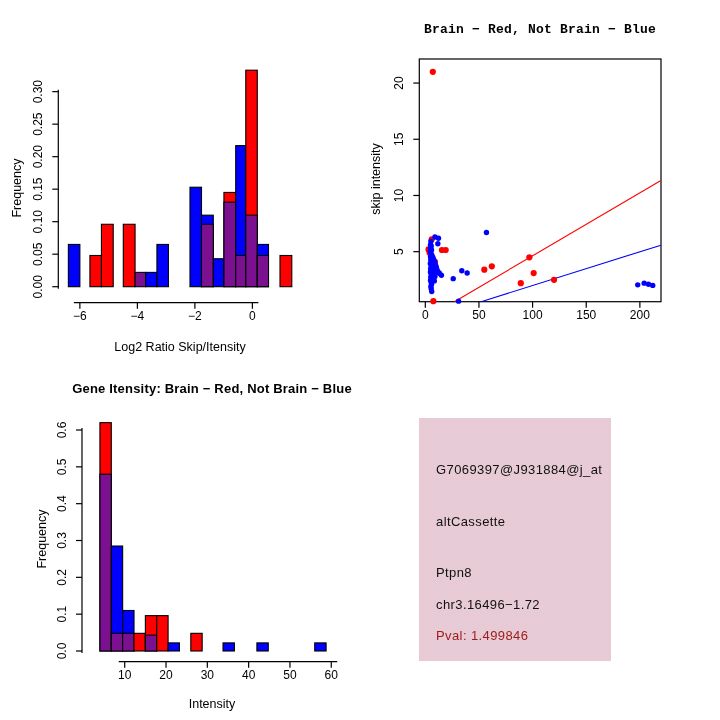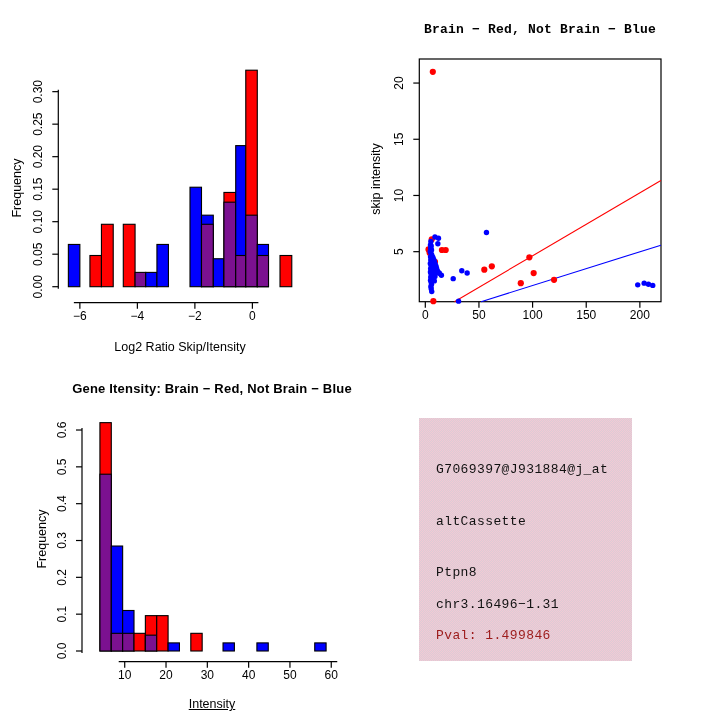--- a/index.html
+++ b/index.html
@@ -10,24 +10,24 @@
   #panel-scatter{left:360px;top:0;}
   #panel-gene{left:0;top:360px;margin-left:32px;}
   #panel-info{left:360px;top:360px;}
   .panel svg{position:absolute;left:0;top:0;}
   .ptitle{position:absolute;left:0;width:360px;text-align:center;
           font-size:13px;font-weight:bold;letter-spacing:0.2px;}
   .xlab{position:absolute;left:0;width:360px;text-align:center;font-size:12.5px;}
   .ylab{position:absolute;width:160px;text-align:center;font-size:12.5px;
         transform:rotate(-90deg);}
   svg text{font-family:"Liberation Sans", sans-serif;font-size:12px;fill:#000;}
-  .infobox{position:absolute;left:59px;top:58px;width:213px;height:243px;
+  .infobox{position:absolute;left:59px;top:58px;width:192px;height:243px;
            background-color:#e9c7d2;
            background-image:conic-gradient(#f2c9d4 25%, #dcccd6 25% 50%, #f2c9d4 50% 75%, #dcccd6 75%);
-           background-size:2px 2px;font-family:Liberation Mono, monospace;}
+           background-size:2px 2px;}
   .infoline{position:absolute;left:17px;font-size:13px;letter-spacing:0.4px;color:#111;white-space:nowrap;}
   .il-1{top:44px;}
   .il-2{top:96px;}
   .il-3{top:147px;}
   .il-4{top:179px;}
   .il-5{top:210px;}
 </style>
 </head>
 <body>
 
@@ -224,27 +224,27 @@
         <rect x="102.00826183666985" y="273.32101910828027" width="11.3600254210359" height="17.678980891719732" fill="#ff0000" stroke="#000" stroke-width="1.1"></rect>
         <rect x="113.36828725770575" y="255.6420382165605" width="11.3600254210359" height="35.35796178343949" fill="#ff0000" stroke="#000" stroke-width="1.1"></rect>
         <rect x="113.36828725770575" y="275.1625796178344" width="11.3600254210359" height="15.83742038216559" fill="#7b1190" stroke="#000" stroke-width="1.1"></rect>
         <rect x="124.72831267874164" y="255.6420382165605" width="11.360025421035914" height="35.35796178343949" fill="#ff0000" stroke="#000" stroke-width="1.1"></rect>
         <rect x="136.08833809977756" y="282.8971337579618" width="11.360025421035914" height="8.102866242038203" fill="#0000ff" stroke="#000" stroke-width="1.1"></rect>
         <rect x="158.8083889418494" y="273.32101910828027" width="11.360025421035886" height="17.678980891719732" fill="#ff0000" stroke="#000" stroke-width="1.1"></rect>
         <rect x="191.02955195424212" y="282.8971337579618" width="11.360025421035914" height="8.102866242038203" fill="#0000ff" stroke="#000" stroke-width="1.1"></rect>
         <rect x="224.90308230060376" y="282.8971337579618" width="11.360025421035914" height="8.102866242038203" fill="#0000ff" stroke="#000" stroke-width="1.1"></rect>
         <rect x="282.73593898951384" y="282.8971337579618" width="11.360025421035914" height="8.102866242038203" fill="#0000ff" stroke="#000" stroke-width="1.1"></rect>
       </svg>
-    <div class="xlab" style="top:337px;text-decoration:underline;">Intensity</div>
+    <div class="xlab" style="top:337px;">Intensity</div>
     <div class="ylab" style="left:-70px;top:172px;">Frequency</div>
   </div>
 
   <div class="panel" id="panel-info">
     <div class="infobox">
       <div class="infoline il-1">G7069397@J931884@j_at</div>
       <div class="infoline il-2">altCassette</div>
       <div class="infoline il-3">Ptpn8</div>
-      <div class="infoline il-4">chr3.16496−1.31</div>
+      <div class="infoline il-4">chr3.16496−1.72</div>
       <div class="infoline il-5" style="color:#9c1b1b;">Pval: 1.499846</div>
     </div>
   </div>
 
 </div>
 
 </body></html>

